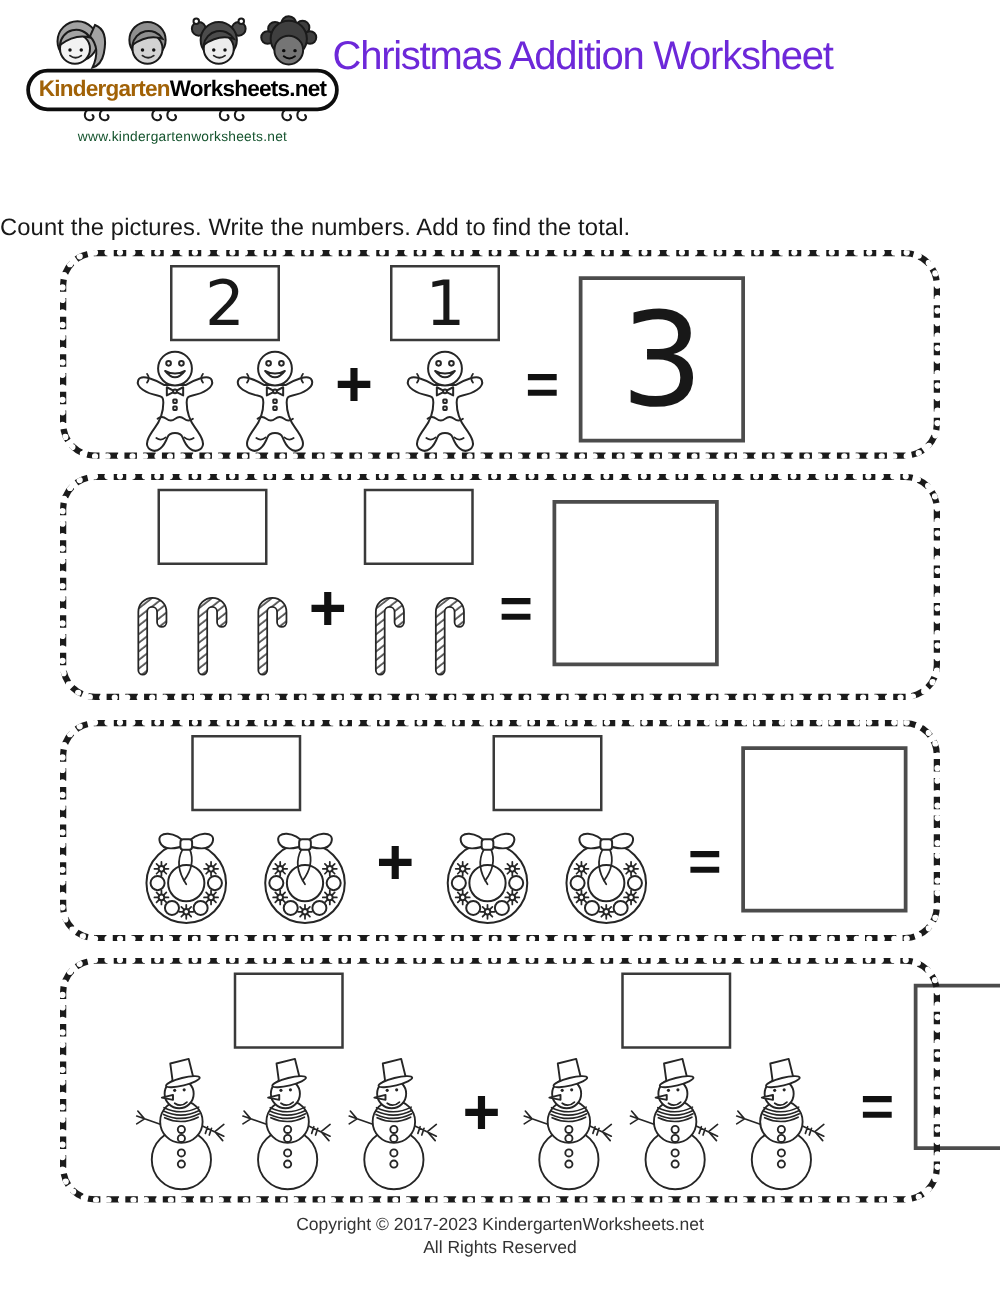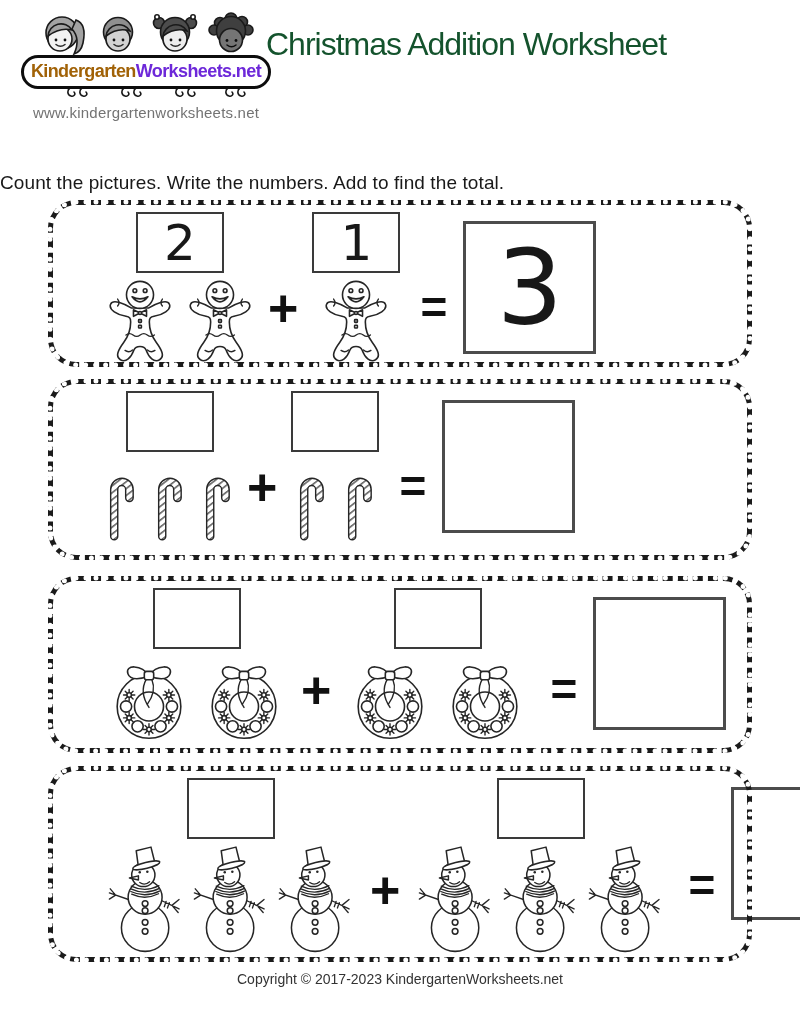--- a/index.html
+++ b/index.html
@@ -13,28 +13,28 @@
   
   .logo { position:absolute; left:20px; top:6px; width:252px; text-align:center; }
   .logo-kids { display:block; margin:0 auto -13px auto; }
   .logo-sign {
     position:relative; display:inline-block; background:#fff;
     border:3px solid #0d0d0d; border-radius:19px; padding:3px 7px 4px 7px;
     font-weight:bold; font-size:18px; letter-spacing:-0.6px; white-space:nowrap;
     box-shadow: inset 0 0 0 1.5px #fff;
   }
   .logo-sign .t-gray { color:#a16207; }
-  .logo-sign .t-black { color:#6d28d9;margin-top:12px; }
+  .logo-sign .t-black { color:#000000;margin-top:12px; }
   .logo-feet { display:block; margin:-2px auto 0 auto; }
-  .logo-url { margin-top:4px; font-size:15px; color:#737373; letter-spacing:0.2px; }
+  .logo-url { margin-top:4px; font-size:11px; color:#14532d; letter-spacing:0.2px; }
 
   
   .page-title {
     position:absolute; left:266px; top:26px; width:384px; text-align:center;
-    font-size:32px; font-weight:400; letter-spacing:-1px; color:#14532d; white-space:nowrap;
+    font-size:32px; font-weight:400; letter-spacing:-1px; color:#6d28d9; white-space:nowrap;
   }
   .name-row { position:absolute; left:440px; top:113px; font-size:30px; color:#0f0f0f; }
   .name-underline { display:inline-block; width:228px; border-bottom:2.5px solid #0f0f0f; vertical-align:baseline; }
 
   .instruction {
     position:absolute; top:172px; left:0; width:100%; text-align:left;
     font-size:19px; color:#191919; letter-spacing:0.1px;
   }
 
   
@@ -363,15 +363,16 @@
         </div>
     </div>
     <div class="op op-eq">=</div>
     <div class="total-box">
         <span></span>
       </div>
   </section>
 
   <div class="footer">
     <div class="copyright">Copyright © 2017-2023 KindergartenWorksheets.net</div>
+    <div class="rights">All Rights Reserved</div>
   </div>
 
 </div>
 
 </body></html>

